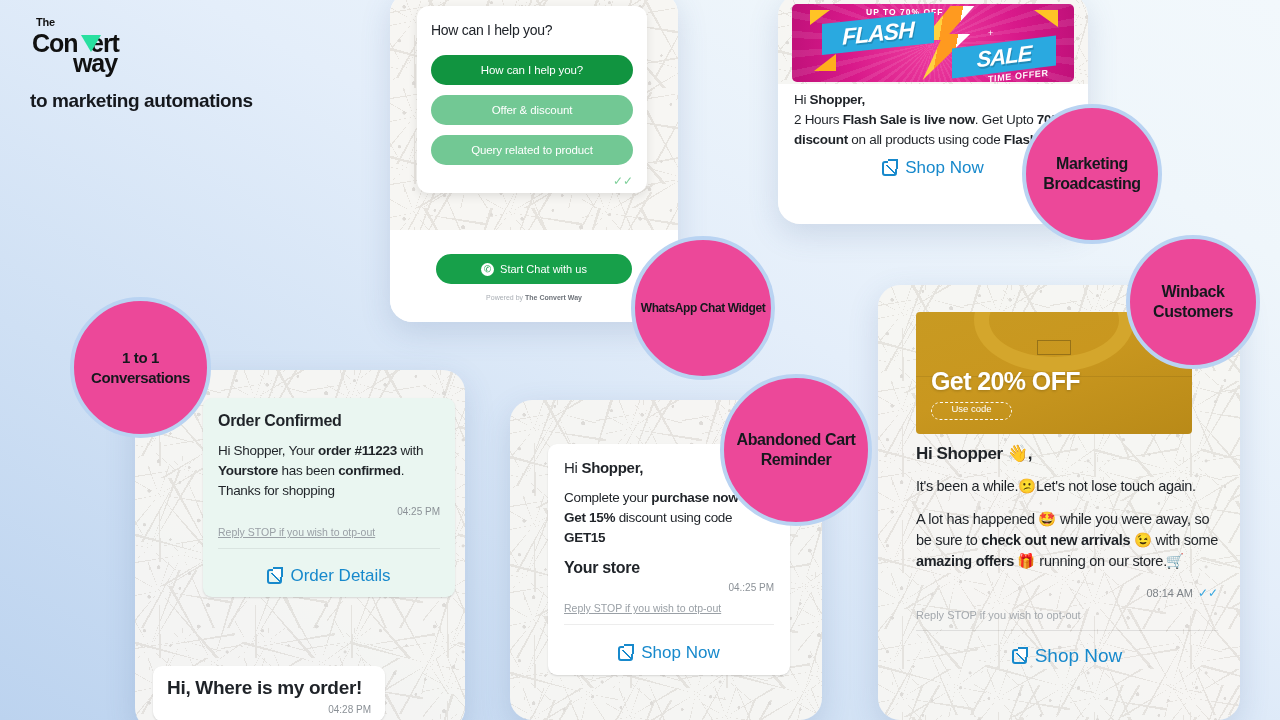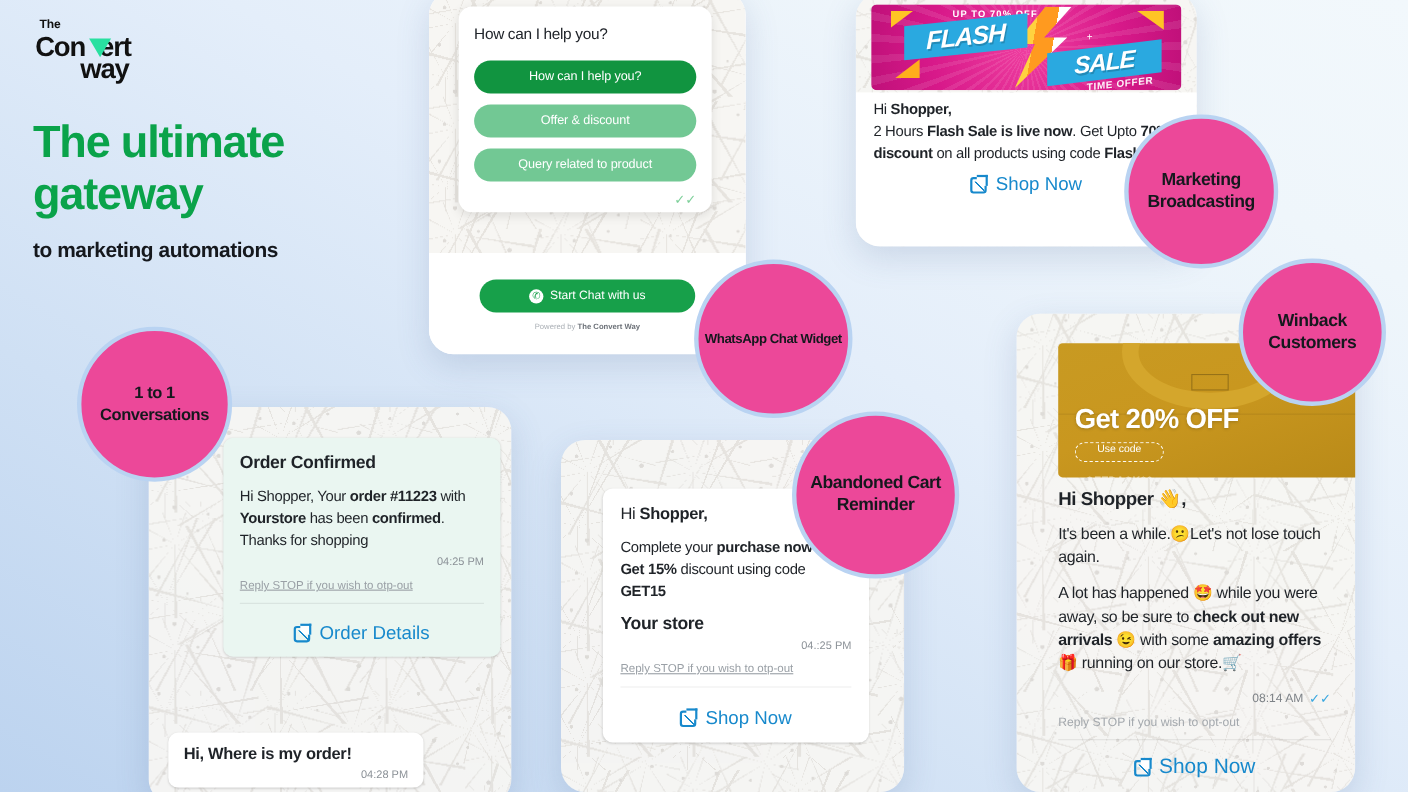--- a/index.html
+++ b/index.html
@@ -185,32 +185,32 @@
   }
   .b-title { font-size: 16px; font-weight: 700; color: #1f2328; margin-bottom: 11px; letter-spacing: -.3px; }
   .b-time { text-align: right; font-size: 10px; color: #8b9197; margin-top: 5px; }
   .b-optout { font-size: 10.5px; color: #9aa0a6; padding: 9px 0 10px; text-decoration: underline; }
   .b-divider { border-top: 1px solid rgba(0,0,0,.07); }
   #order .b1 .linkrow { padding: 9px 0 11px; }
   #order .b2 {
     position: absolute; left: 18px; top: 296px; width: 232px;
     background: #fff; padding: 11px 14px 6px;
   }
-  #order .b2 .t { font-size: 15px; font-weight: 700; color: #1f2328; letter-spacing: -.3px; }
+  #order .b2 .t { font-size: 19px; font-weight: 700; color: #1f2328; letter-spacing: -.3px; }
 
   
   #cart { left: 510px; top: 400px; width: 312px; height: 320px; }
   #cart .b1 {
     position: absolute; left: 38px; top: 44px; width: 242px;
     background: #fff; padding: 14px 16px 0;
   }
   #cart .b1 .linkrow { padding: 10px 0 12px; }
 
   
-  #winback { left: 924px; top: 285px; width: 308px; height: 435px; }
+  #winback { left: 878px; top: 285px; width: 362px; height: 435px; }
   .tshirt {
     position: absolute; left: 38px; top: 27px; width: 276px; height: 122px;
     border-radius: 4px; overflow: hidden;
     background: linear-gradient(160deg, #c89a22 0%, #c9971f 45%, #b98a18 100%);
   }
   .tshirt .neck {
     position: absolute; left: 50%; top: -44px; width: 160px; height: 104px;
     transform: translateX(-50%); border-radius: 50%;
     border: 15px solid #d4a62c; background: transparent;
   }
@@ -264,21 +264,20 @@
 
 <div class="hero">
   <div class="logo">
     <div class="the">The</div>
     <div class="conv">
       <span>Con</span><span style="opacity:0">v</span><span>ert</span>
     </div>
     <div class="tri"></div>
     <div class="way">way</div>
   </div>
-  <h1 class="head">The ultimate gateway</h1>
   <div class="sub">to marketing automations</div>
 </div>
 
 <div class="card" id="widget">
   <div class="wbody">
     <div class="doodle"></div>
     <div class="wpanel">
       <div class="q">How can I help you?</div>
       <button class="wbtn primary">How can I help you?</button>
       <button class="wbtn alt">Offer &amp; discount</button>

